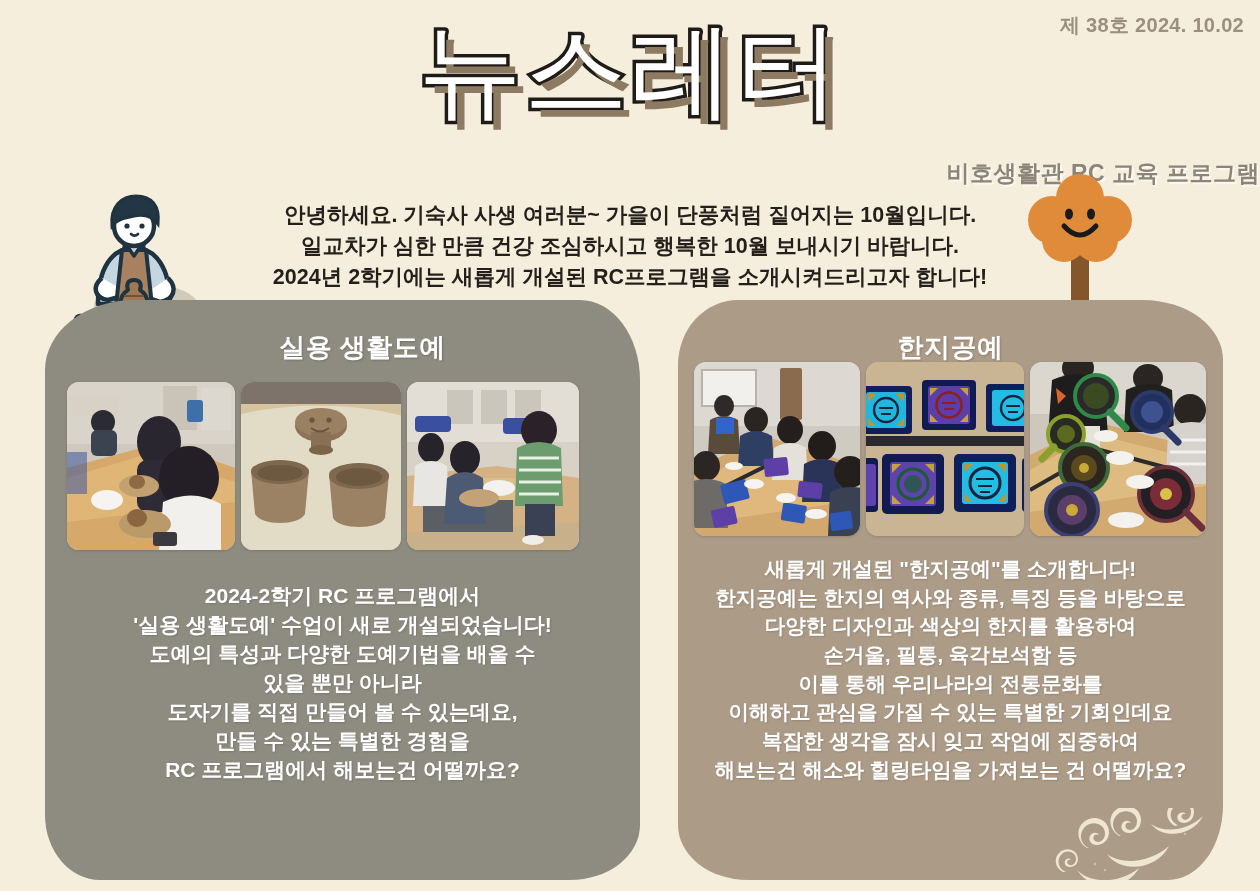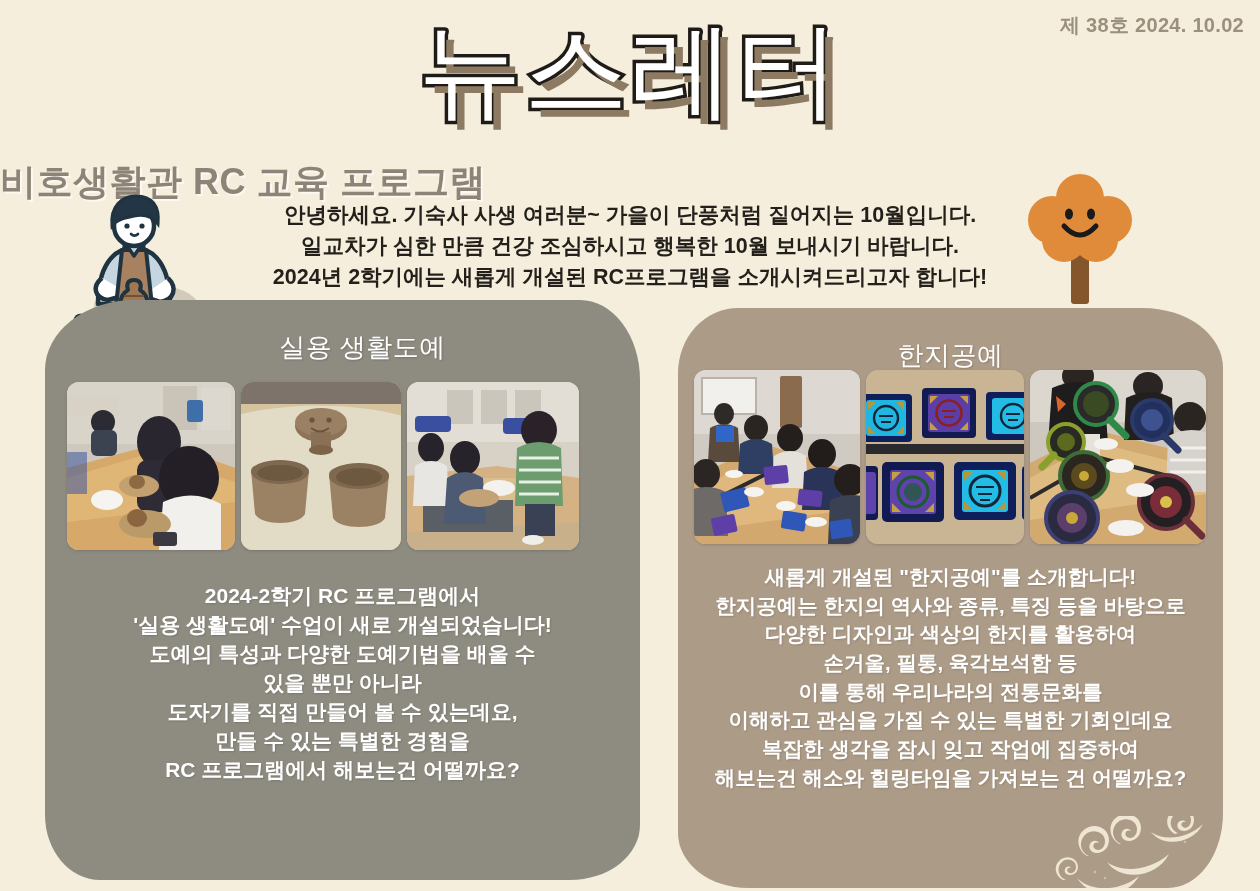--- a/index.html
+++ b/index.html
@@ -36,22 +36,22 @@
     color: #ffffff;
     letter-spacing: 2px;
     -webkit-text-stroke: 7px #1f1b16;
     paint-order: stroke fill;
     text-shadow: 9px 9px 0 #8d7a62;
   }
 
   .subtitle {
     position: absolute;
     top: 158px; left: 0; right: 0;
-    text-align: left;
-    font-size: 36px;
+    text-align: right;
+    font-size: 23px;
     font-weight: 900;
     color: #8d8477;
     letter-spacing: 0.5px;
     text-shadow: 2px 2px 0 rgba(255,255,255,0.65);
   }
 
   .intro {
     position: absolute;
     top: 200px; left: 0; right: 0;
     text-align: center;
@@ -79,29 +79,28 @@
   }
   .card-left {
     left: 45px; width: 595px;
     background: #8e8b80;
     border-radius: 90px 60px 70px 55px / 70px 80px 55px 65px;
   }
   .card-right {
     left: 678px; width: 545px;
     background: #ac9b87;
     border-radius: 60px 80px 55px 70px / 65px 60px 75px 55px;
-    margin-top: 8px;
   }
 
   .card-title {
     position: absolute;
     top: 30px; left: 0; right: 0;
     text-align: center;
     font-size: 26px;
-    font-weight: 400;
+    font-weight: 700;
     color: #ffffff;
     letter-spacing: 0.5px;
     text-shadow: 1px 1px 2px rgba(0,0,0,0.18);
   }
   .card-left .card-title { padding-left: 40px; }
 
   .photo-row {
     position: absolute;
     display: flex;
     gap: 6px;

